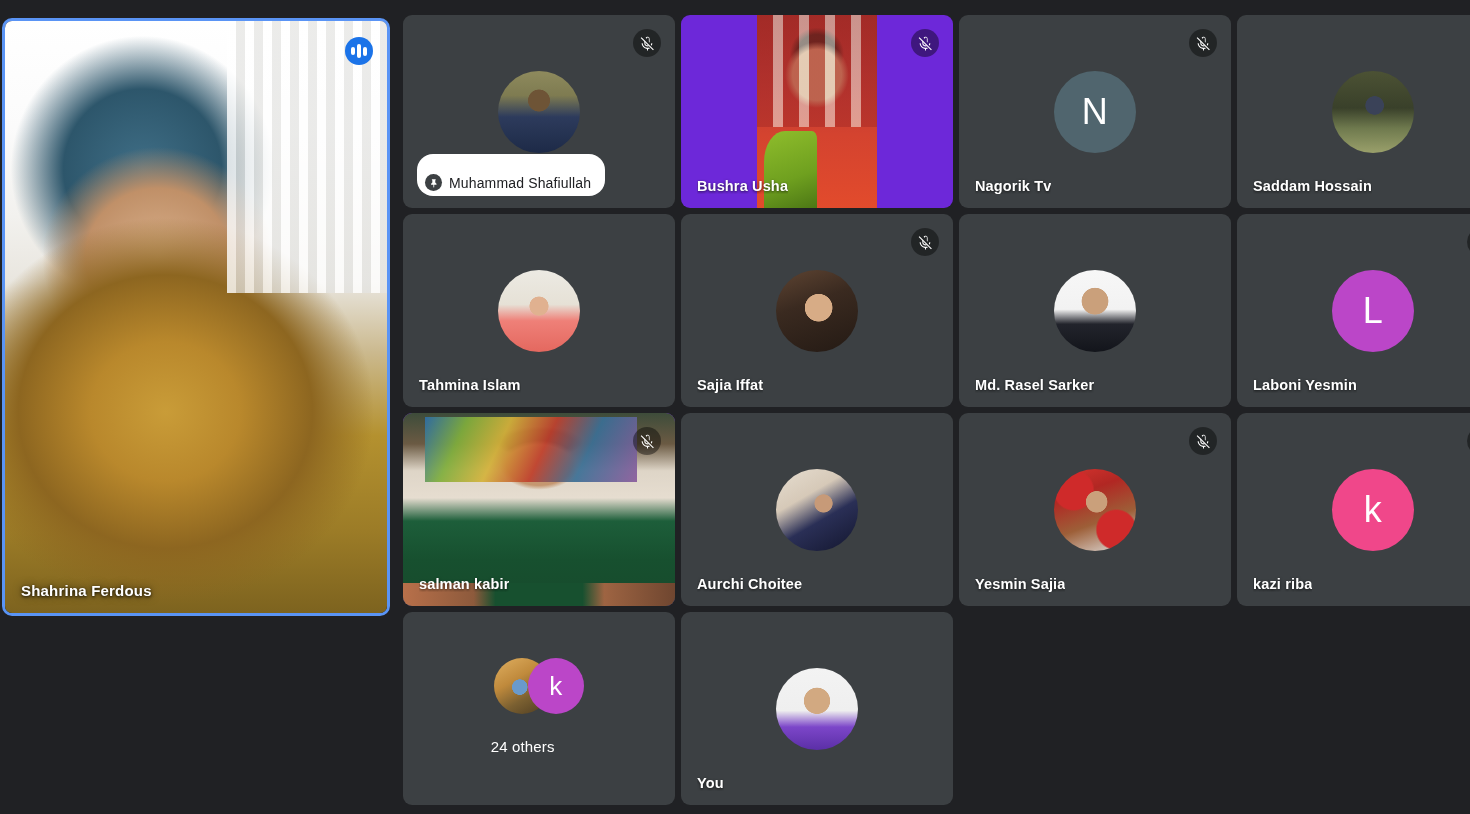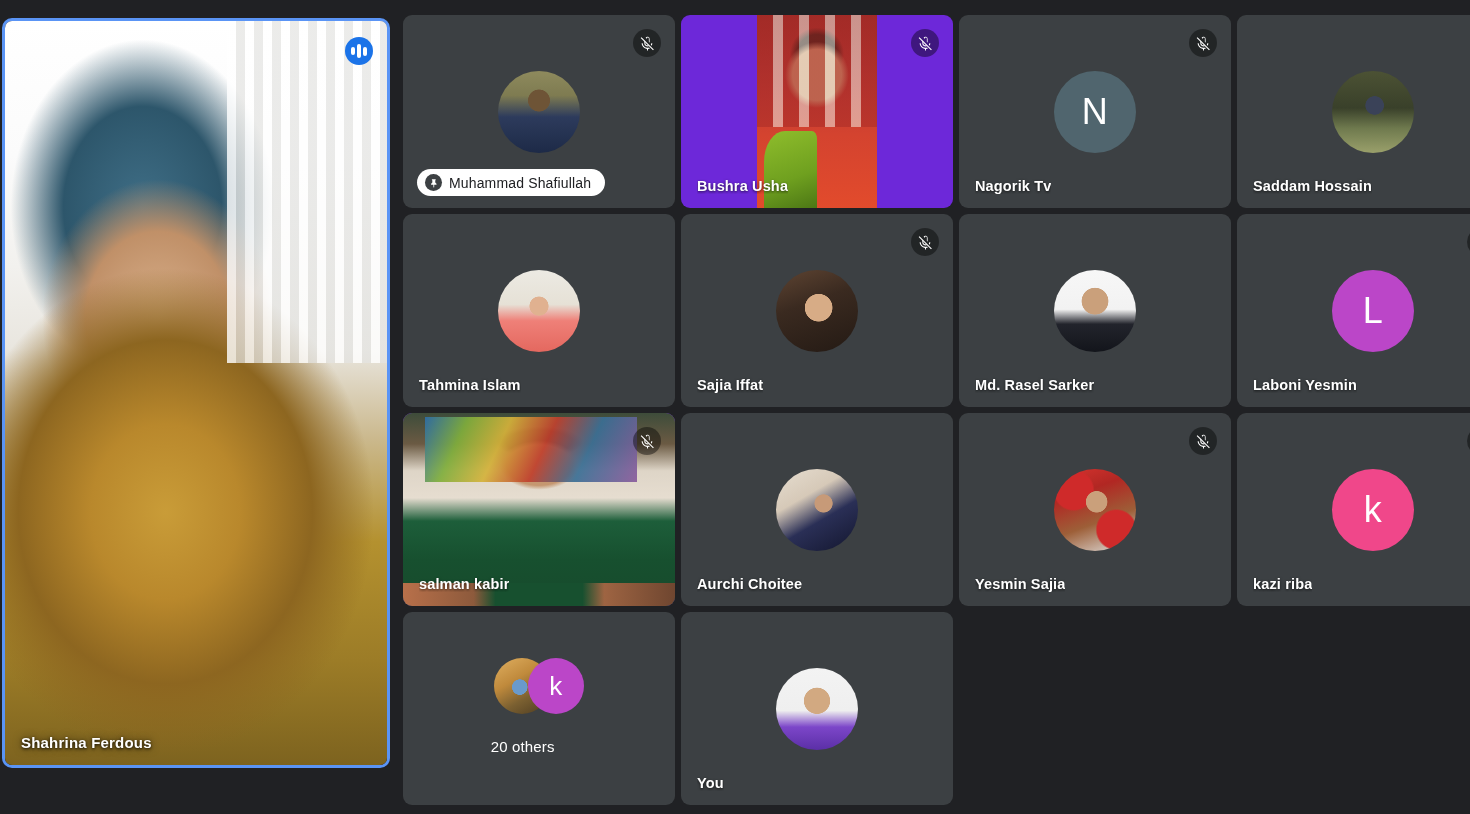--- a/index.html
+++ b/index.html
@@ -13,21 +13,21 @@
     position: relative;
     width: 1470px; height: 814px;
     background: #202124;
     display: flex;
   }
 
   
   .stage {
     position: absolute;
     left: 2px; top: 18px;
-    width: 388px; height: 750px;
+    width: 388px; height: 598px;
   }
   .speaker-tile {
     position: relative;
     width: 100%; height: 100%;
     border-radius: 10px;
     border: 3px solid #5a94f5;
     overflow: hidden;
     background: #0d0d0f;
   }
   .speaker-video {
@@ -99,21 +99,21 @@
   .tile-name.centered {
     left: 0; right: 0; bottom: auto; top: 126px;
     text-align: center;
     font-weight: 500; font-size: 15px;
     text-shadow: none;
   }
   .tile-name.pill {
     left: 14px; bottom: 12px;
     background: #fff; color: #202124;
     border-radius: 16px;
-    padding: 5px 14px 5px 8px;
+    padding: 20px 14px 5px 8px;
     display: flex; align-items: center; gap: 7px;
     font-weight: 500; font-size: 14px;
     text-shadow: none;
   }
   .pin-badge {
     flex: none;
     width: 17px; height: 17px; border-radius: 50%;
     background: #3c4043;
     display: flex; align-items: center; justify-content: center;
   }
@@ -403,21 +403,21 @@
           </div>
           <div class="tile-name">kazi riba</div>
         </div>
       </div>
       <div class="cell">
         <div class="tile">
           <div class="stack">
             <div class="avatar sm ph-others"></div>
             <div class="avatar sm" style="background: rgb(187, 70, 200);">k</div>
           </div>
-          <div class="tile-name centered">20 others</div>
+          <div class="tile-name centered">24 others</div>
         </div>
       </div>
       <div class="cell">
         <div class="tile">
           <div class="avatar-wrap">
             <div class="avatar lg ph-you"></div>
           </div>
           <div class="tile-name">You</div>
         </div>
       </div>

